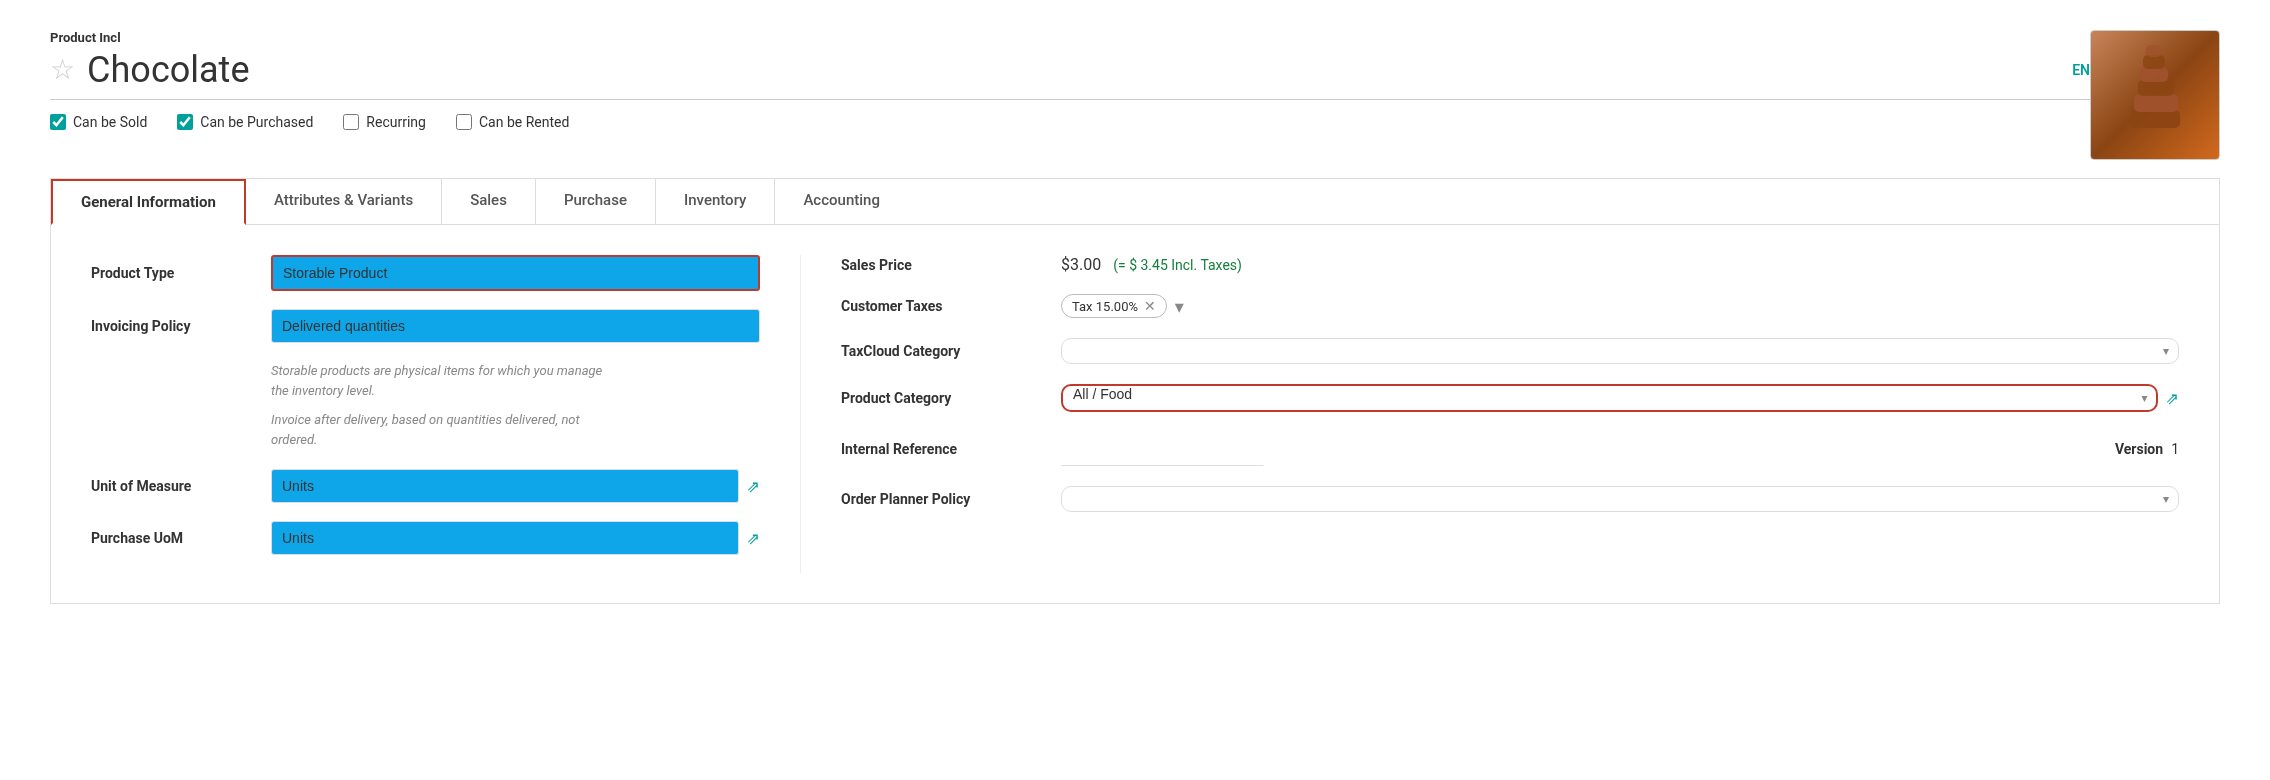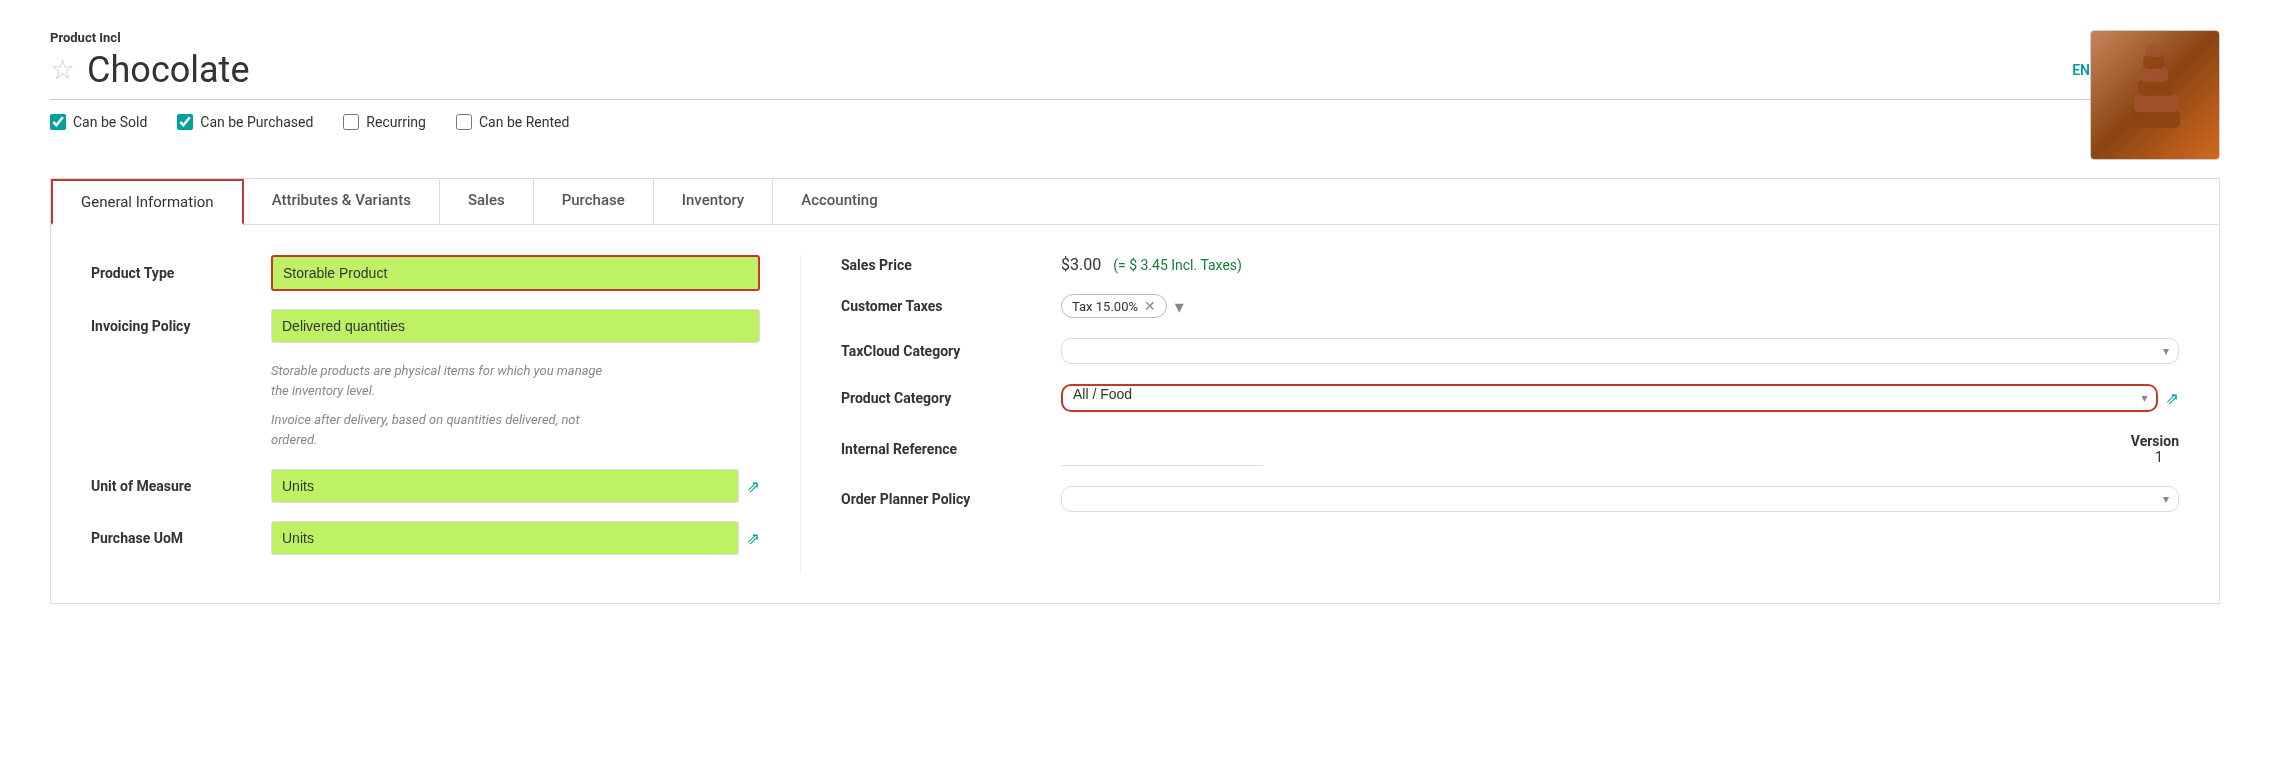--- a/index.html
+++ b/index.html
@@ -110,21 +110,21 @@
     }
 
     .tab:last-child {
       border-right: none;
     }
 
     .tab.active {
       border: 2px solid #c0392b;
       border-bottom: 2px solid #fff;
       color: #333;
-      font-weight: 400;
+      font-weight: 700;
       margin-bottom: -1px;
       background: #fff;
     }
 
     
     .tab-content {
       border: 1px solid #ddd;
       padding: 0;
       background: #fff;
     }
@@ -168,21 +168,21 @@
       position: relative;
     }
 
     .form-select {
       width: 100%;
       padding: 8px 32px 8px 10px;
       font-size: 14px;
       border: 1px solid #ddd;
       border-radius: 3px;
       appearance: none;
-      background: #bef264;
+      background: #0ea5e9;
       cursor: pointer;
       color: #333;
     }
 
     .select-highlighted {
       border: 2px solid #c0392b !important;
     }
 
     .select-chevron {
       position: absolute;
@@ -468,21 +468,21 @@
             <span class="select-chevron">▾</span>
           </div>
           <span class="external-link-icon">⇗</span>
         </div>
 
         <div class="right-form-row">
           <div class="right-label">Internal Reference</div>
           <div style="flex:1;">
             <input type="text" class="internal-ref-input" value="" style="">
           </div>
-          <div style="display:flex; align-items:center; margin-left:30px;flex-direction:column;">
+          <div style="display:flex; align-items:center; margin-left:30px;">
             <span class="version-label">Version</span>
             <span class="version-value">1</span>
           </div>
         </div>
 
         <div class="right-form-row">
           <div class="right-label">Order Planner Policy</div>
           <div class="right-select-wrapper">
             <select class="right-select">
               <option value=""></option>

